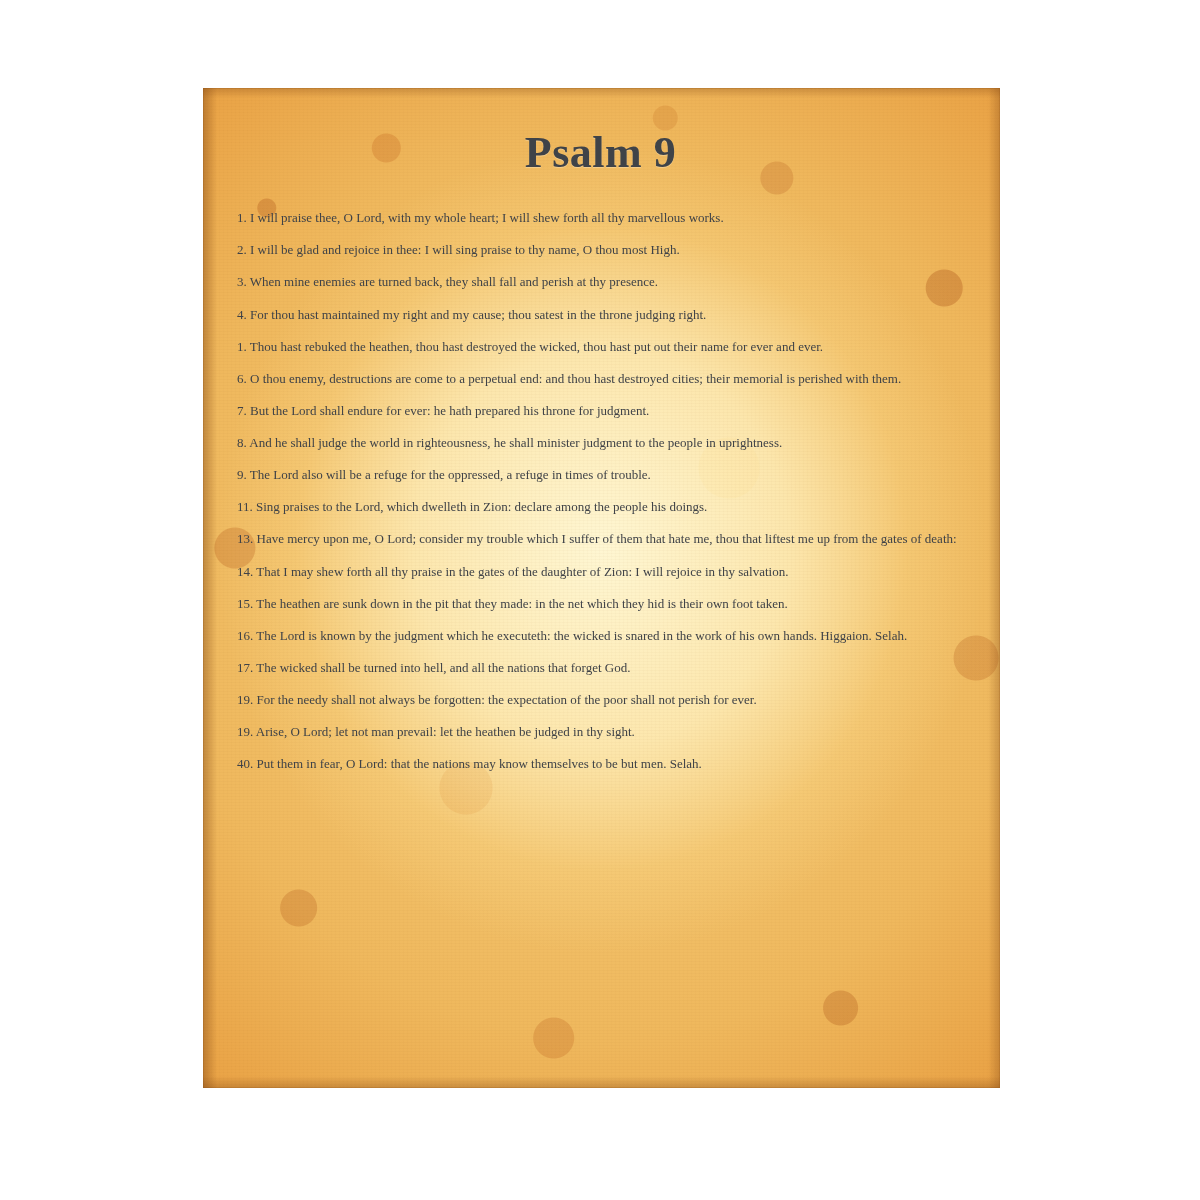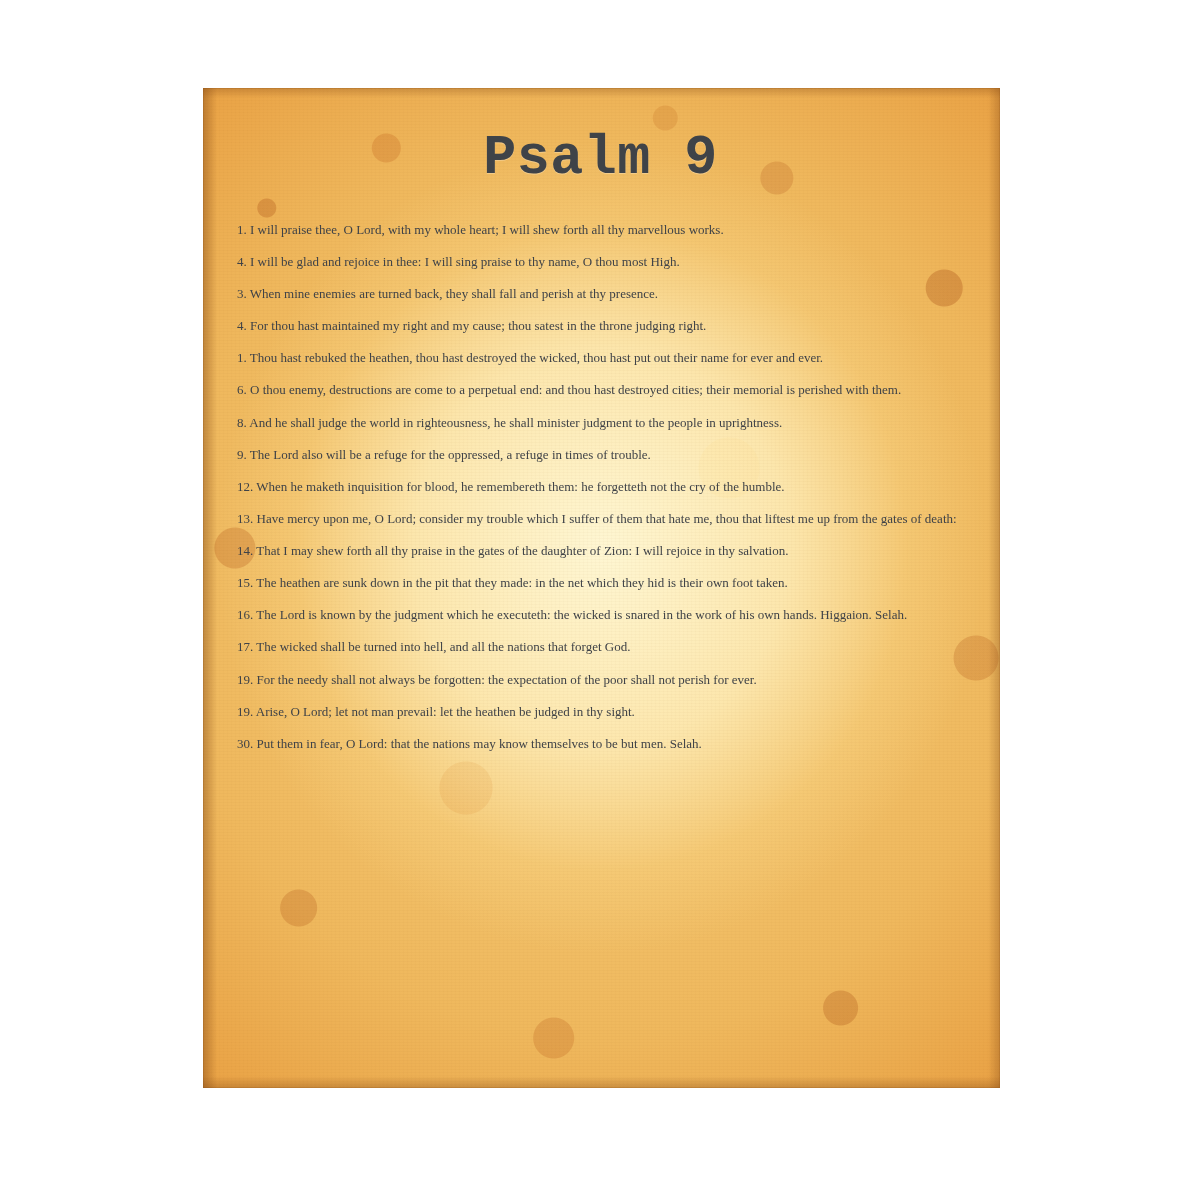--- a/index.html
+++ b/index.html
@@ -105,23 +105,23 @@
   }
 
   #content {
     position: relative;
     z-index: 4;
     padding: 42px 36px 0 34px;
   }
 
   #title {
     text-align: center;
-    font-family: Liberation Mono, monospace;
+    font-family: Liberation Serif, serif;
     font-weight: bold;
-    font-size: 55px;
+    font-size: 44px;
     line-height: 1.05;
     color: #3f4348;
     letter-spacing: 0.5px;
     margin: 0 0 34px 0;
     text-shadow: 0 1px 0 rgba(255,255,255,0.25);
   }
 
   .verse {
     font-family: Liberation Serif, serif;
     font-size: 13px;
@@ -140,32 +140,33 @@
   <div id="poster">
     <div id="edge-shade-left"></div>
     <div id="edge-shade-right"></div>
     <div id="edge-shade-top"></div>
     <div id="edge-shade-bottom"></div>
 
     <div id="content">
       <h1 id="title">Psalm 9</h1>
       <div id="verse-list">
           <p class="verse">1. I will praise thee, O Lord, with my whole heart; I will shew forth all thy marvellous works.</p>
-          <p class="verse">4. I will be glad and rejoice in thee: I will sing praise to thy name, O thou most High.</p>
+          <p class="verse">2. I will be glad and rejoice in thee: I will sing praise to thy name, O thou most High.</p>
           <p class="verse">3. When mine enemies are turned back, they shall fall and perish at thy presence.</p>
           <p class="verse">4. For thou hast maintained my right and my cause; thou satest in the throne judging right.</p>
           <p class="verse">1. Thou hast rebuked the heathen, thou hast destroyed the wicked, thou hast put out their name for ever and ever.</p>
           <p class="verse">6. O thou enemy, destructions are come to a perpetual end: and thou hast destroyed cities; their memorial is perished with them.</p>
+          <p class="verse">7. But the Lord shall endure for ever: he hath prepared his throne for judgment.</p>
           <p class="verse">8. And he shall judge the world in righteousness, he shall minister judgment to the people in uprightness.</p>
           <p class="verse">9. The Lord also will be a refuge for the oppressed, a refuge in times of trouble.</p>
-          <p class="verse">12. When he maketh inquisition for blood, he remembereth them: he forgetteth not the cry of the humble.</p>
+          <p class="verse">11. Sing praises to the Lord, which dwelleth in Zion: declare among the people his doings.</p>
           <p class="verse">13. Have mercy upon me, O Lord; consider my trouble which I suffer of them that hate me, thou that liftest me up from the gates of death:</p>
           <p class="verse">14. That I may shew forth all thy praise in the gates of the daughter of Zion: I will rejoice in thy salvation.</p>
           <p class="verse">15. The heathen are sunk down in the pit that they made: in the net which they hid is their own foot taken.</p>
           <p class="verse">16. The Lord is known by the judgment which he executeth: the wicked is snared in the work of his own hands. Higgaion. Selah.</p>
           <p class="verse">17. The wicked shall be turned into hell, and all the nations that forget God.</p>
           <p class="verse">19. For the needy shall not always be forgotten: the expectation of the poor shall not perish for ever.</p>
           <p class="verse">19. Arise, O Lord; let not man prevail: let the heathen be judged in thy sight.</p>
-          <p class="verse">30. Put them in fear, O Lord: that the nations may know themselves to be but men. Selah.</p>
+          <p class="verse">40. Put them in fear, O Lord: that the nations may know themselves to be but men. Selah.</p>
         </div>
     </div>
   </div>
 </div>
 
 </body></html>

